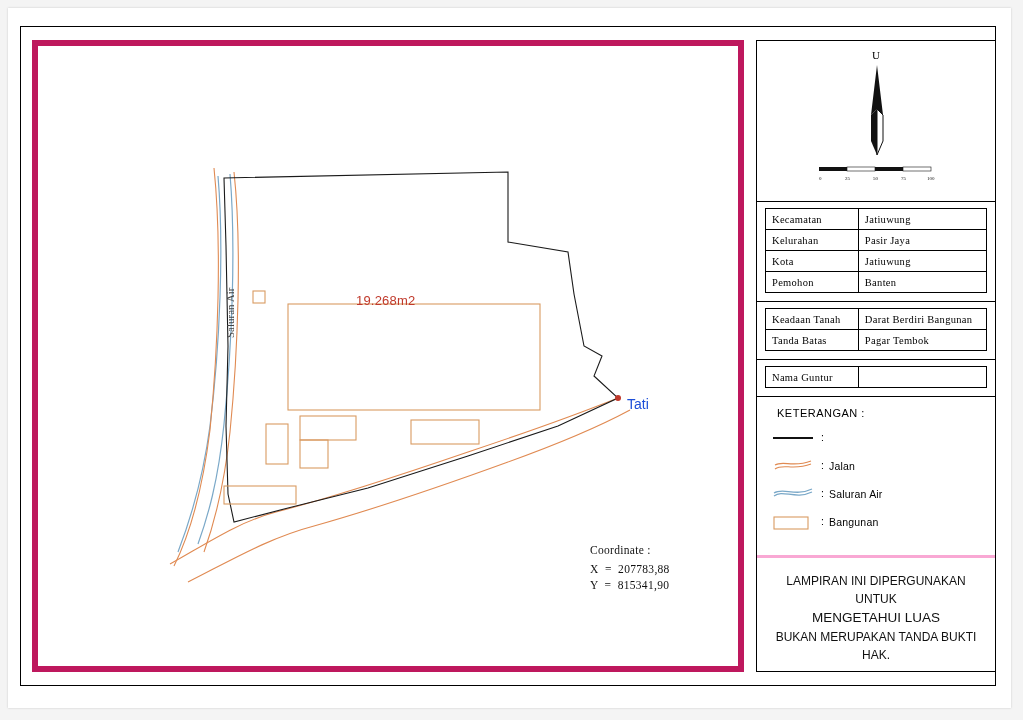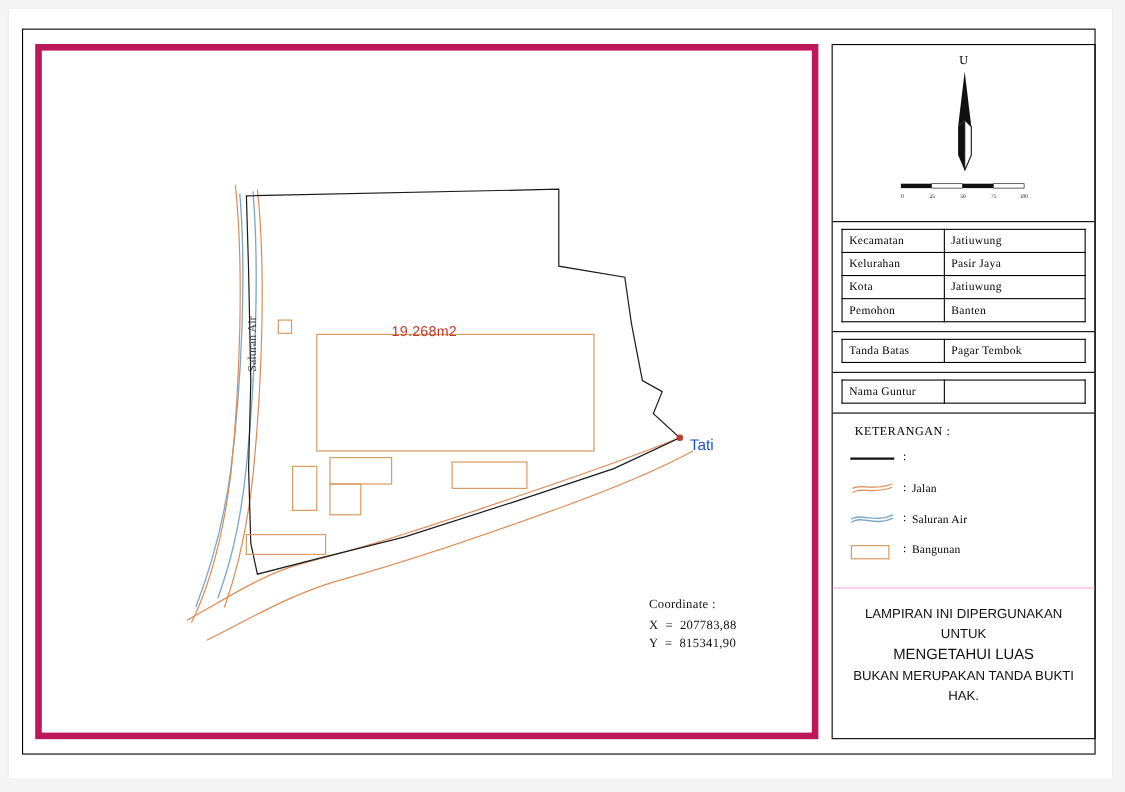--- a/index.html
+++ b/index.html
@@ -126,22 +126,22 @@
     height: 14px;
     letter-spacing: .3px;
   }
   table.kv td.k { width: 42%; margin-top: 11px; }
   .grp {
     border-bottom: 1px solid #000;
     padding: 6px 8px 8px 8px;
   }
   .legend {
     padding: 10px 10px 12px 14px;
-    border-bottom: 1px solid #f9a8d4;
-    font-family: Liberation Serif, serif;
+    border-bottom: 3px solid #f9a8d4;
+    font-family: Liberation Sans, sans-serif;
   }
   .legend-title {
     font-size: 11px;
     letter-spacing: .5px;
     margin-bottom: 12px;
     padding-left: 6px;
   }
   .legend-row {
     display: flex;
     align-items: flex-start;
@@ -264,20 +264,24 @@
             <td class="v">Banten</td>
           </tr>
         </tbody>
       </table>
     </div>
 
     <div class="grp">
       <table class="kv">
         <tbody>
           <tr>
+            <td class="k">Keadaan Tanah</td>
+            <td class="v">Darat Berdiri Bangunan</td>
+          </tr>
+          <tr>
             <td class="k">Tanda Batas</td>
             <td class="v">Pagar Tembok</td>
           </tr>
         </tbody>
       </table>
     </div>
 
     <div class="grp">
       <table class="kv">
         <tbody>

